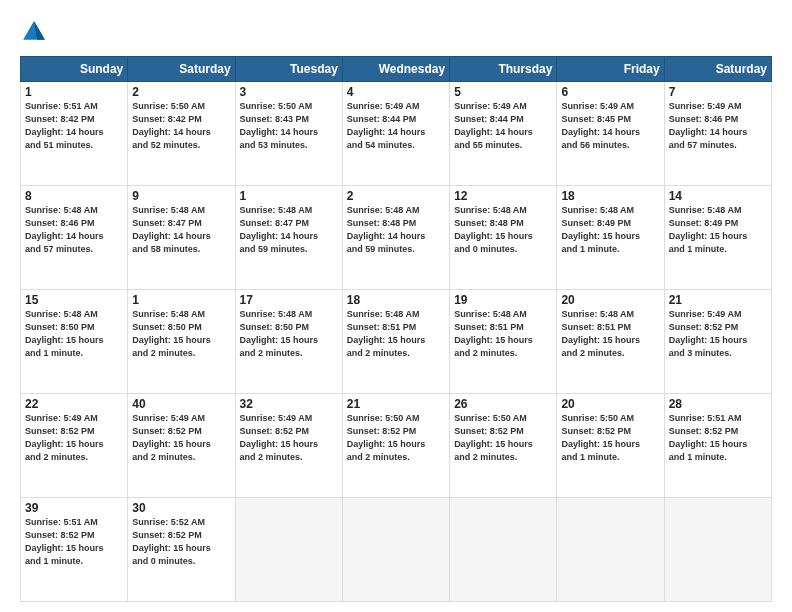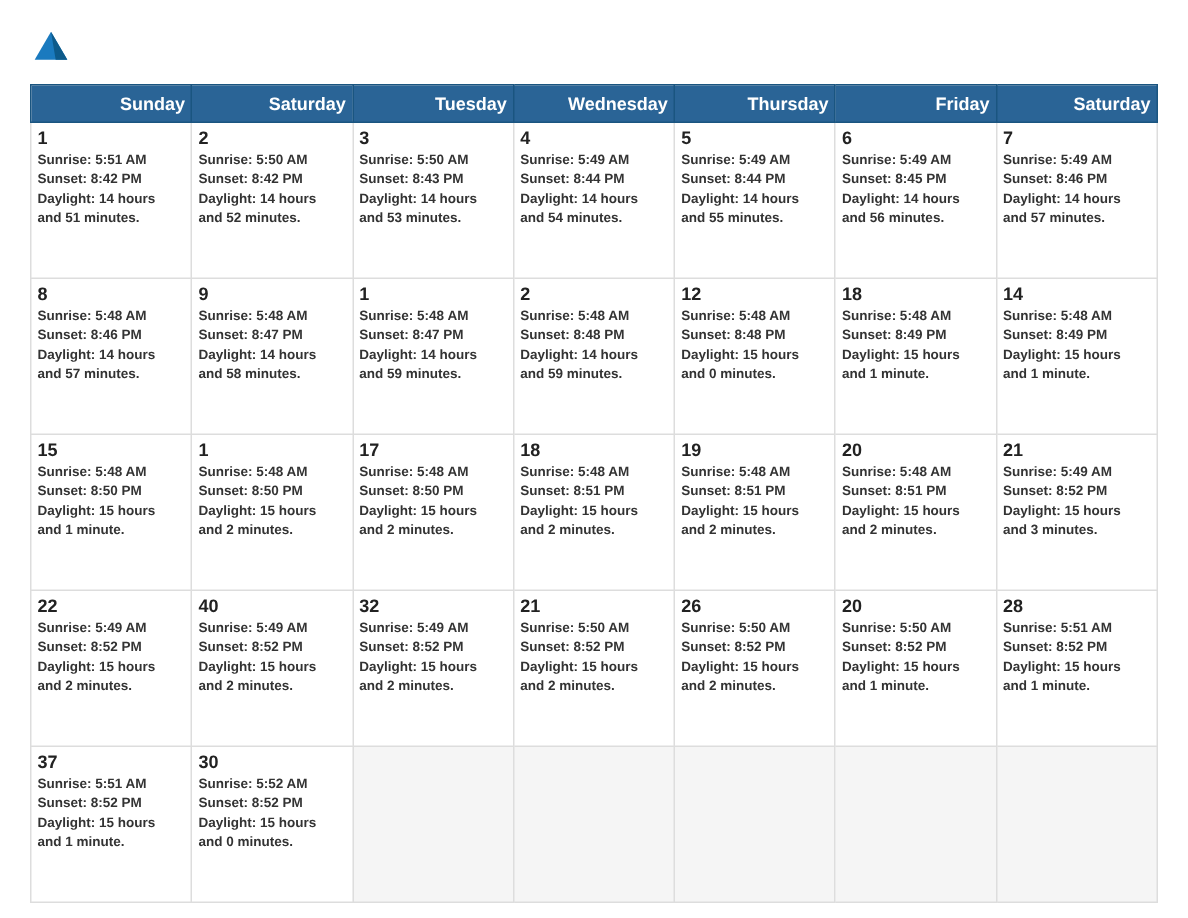--- a/index.html
+++ b/index.html
@@ -325,21 +325,21 @@
           <td>
             <span class="day-num">28</span>
             <div class="day-info" style="white-space: pre-line;">Sunrise: 5:51 AM
 Sunset: 8:52 PM
 Daylight: 15 hours
 and 1 minute.</div>
           </td>
         </tr>
         <tr>
           <td>
-            <span class="day-num">37</span>
+            <span class="day-num">39</span>
             <div class="day-info" style="white-space: pre-line;">Sunrise: 5:51 AM
 Sunset: 8:52 PM
 Daylight: 15 hours
 and 1 minute.</div>
           </td>
           <td>
             <span class="day-num">30</span>
             <div class="day-info" style="white-space: pre-line;">Sunrise: 5:52 AM
 Sunset: 8:52 PM
 Daylight: 15 hours

